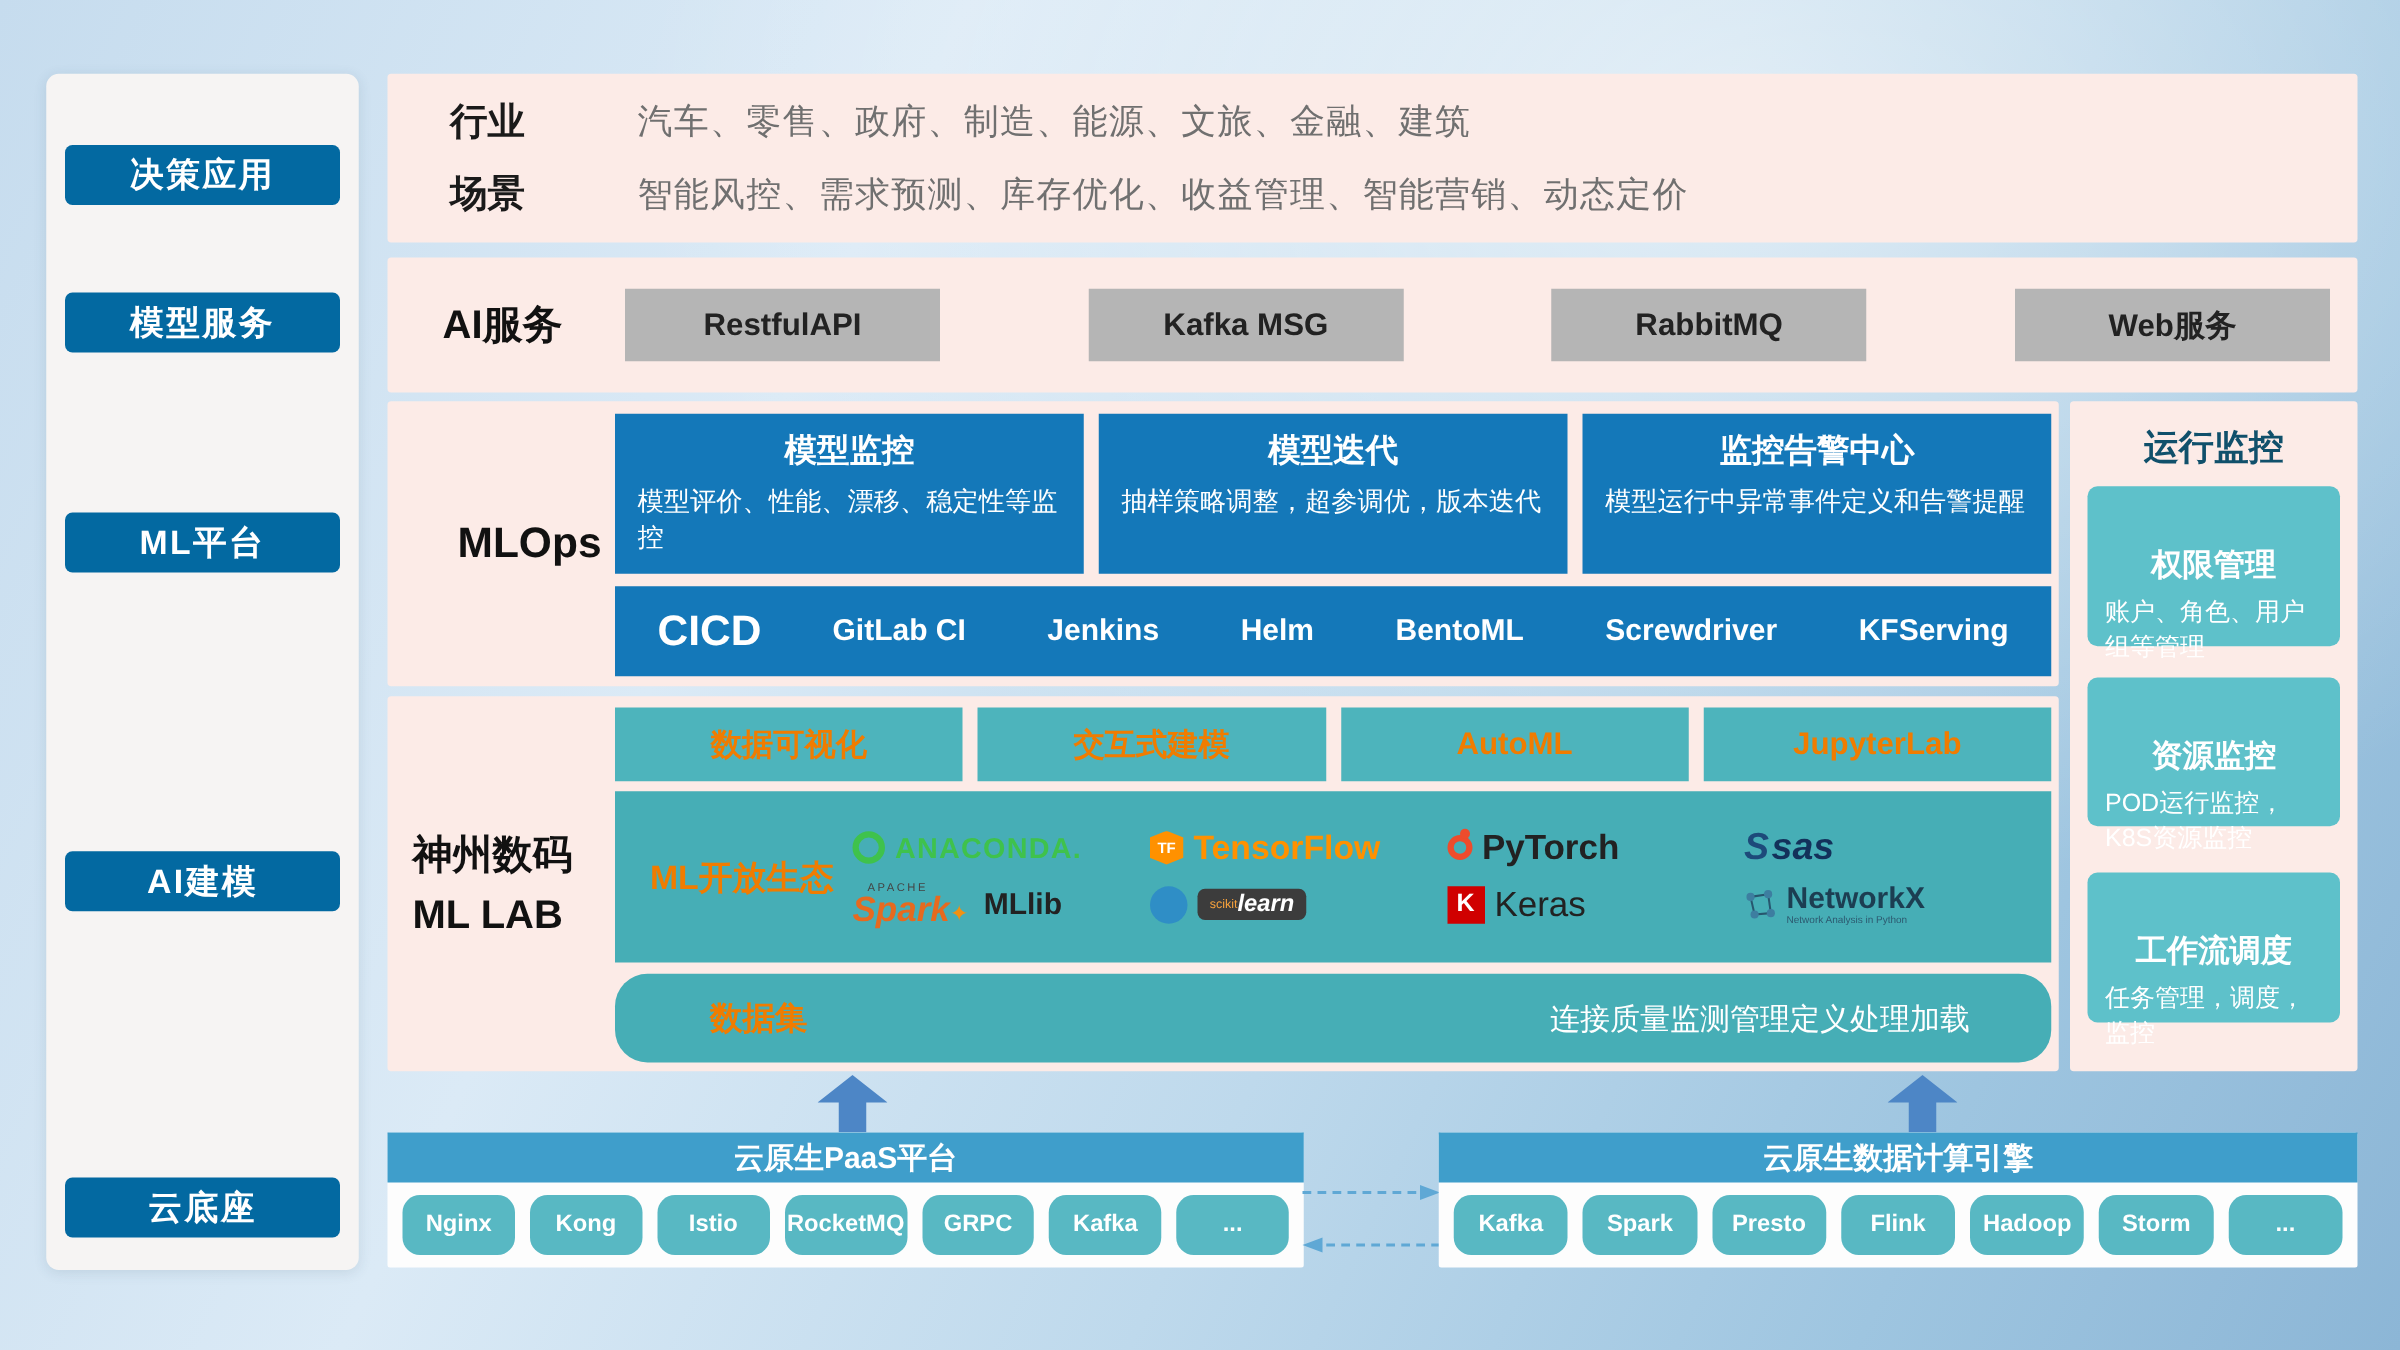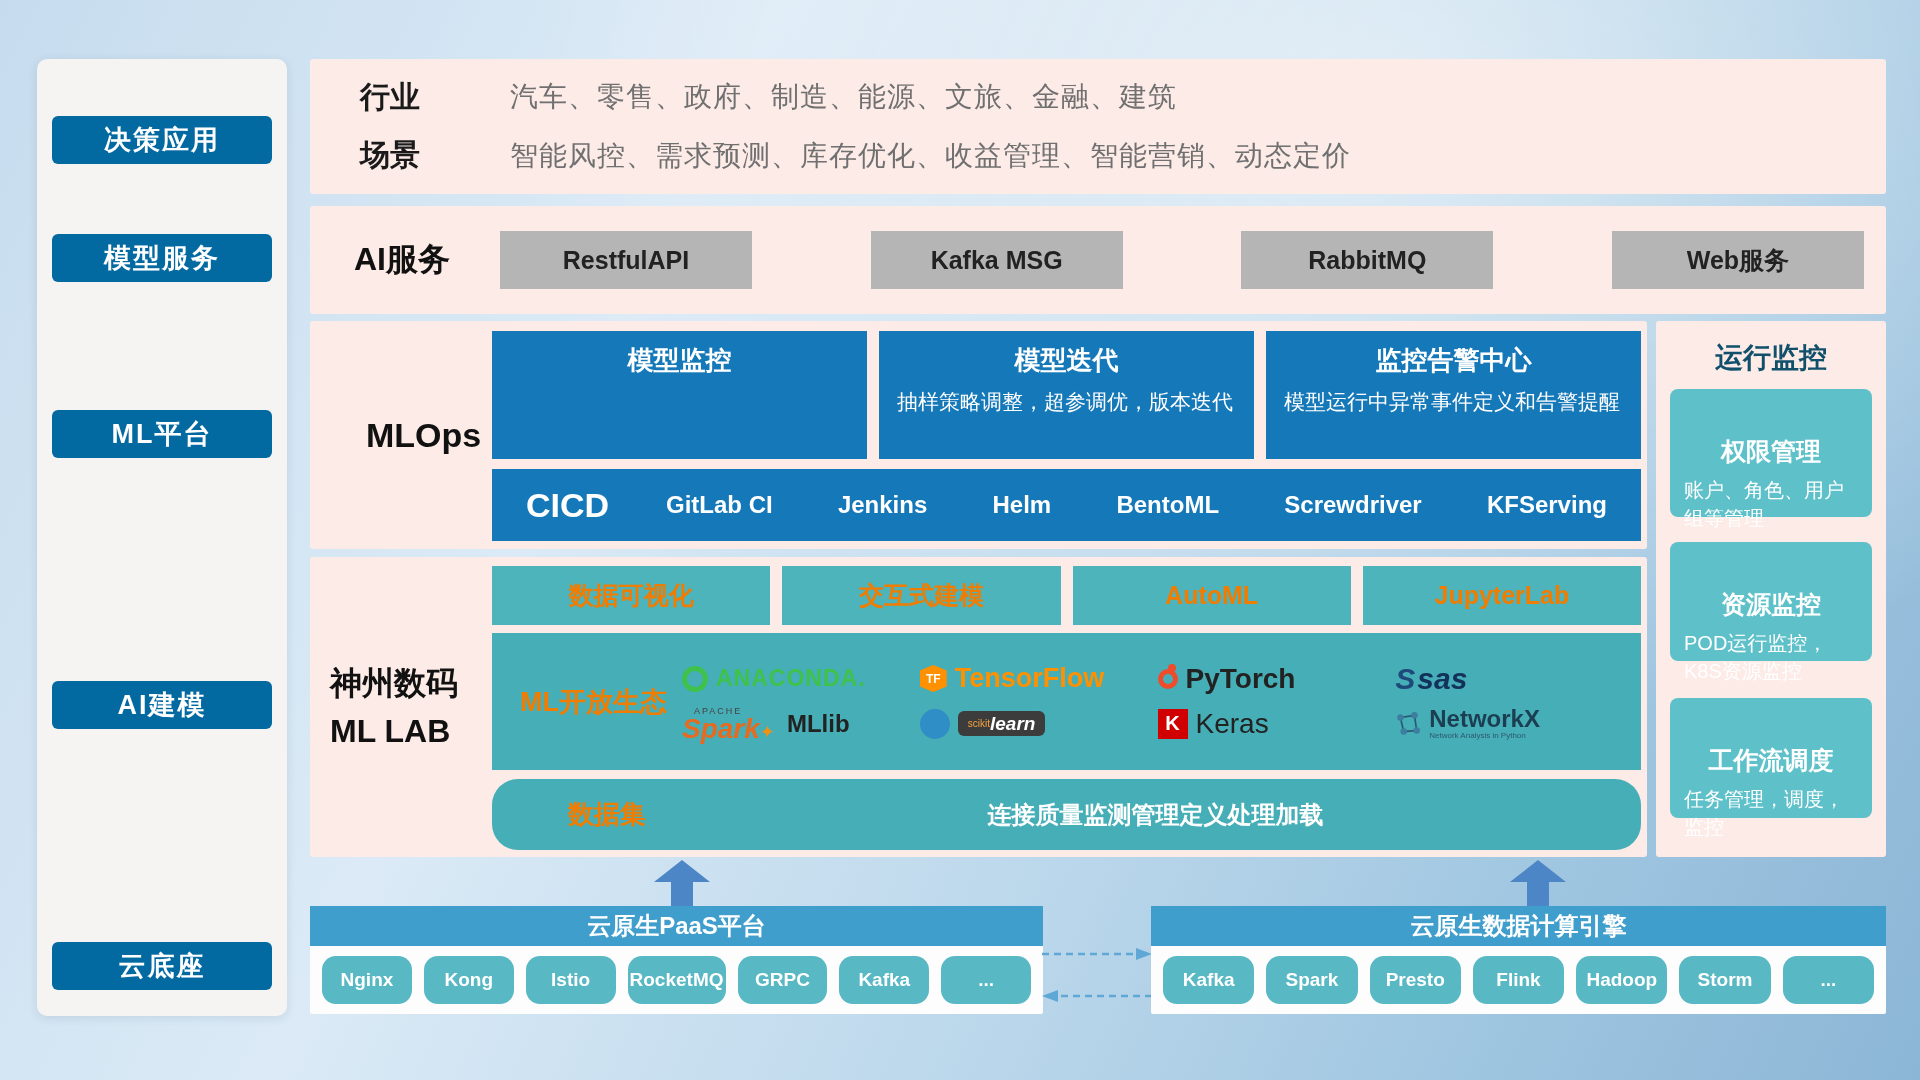--- a/index.html
+++ b/index.html
@@ -79,21 +79,21 @@
   .sk-learn{ font-size:19px; font-style:italic; font-weight:bold; color:#fff; }
   .keras-box{ width:30px; height:30px; background:#d00000; color:#fff; font-size:20px; font-weight:bold;
     display:inline-flex; align-items:center; justify-content:center; flex:0 0 auto; }
   .keras-text{ font-size:28px; color:#222; }
   .nx-block{ display:inline-flex; flex-direction:column; line-height:1.1; }
   .nx-text{ font-size:24px; font-weight:bold; color:#1c3e52; }
   .nx-sub{ font-size:8px; color:#2d5a70; }
   .dataset-row{ position:absolute; left:182px; top:222px; width:1149px; height:71px;
     background:#46aeb6; display:flex; align-items:center;border-radius:26px; }
   .ds-label{ width:230px; text-align:center; font-size:26px; font-weight:bold; color:#f07c00; }
-  .ds-items{ flex:1; display:flex; justify-content:center; padding-right:52px;font-weight:bold; }
+  .ds-items{ flex:1; display:flex; justify-content:flex-end; padding-right:65px; }
   .ds-item{ font-size:24px; color:#fff; }
   
   .monitor{ left:1656px; top:321px; width:230px; height:536px; }
   .monitor-title{ text-align:center; padding-top:18px; font-size:28px; font-weight:bold; color:#10506b; }
   .mon-card{ position:absolute; left:14px; width:202px; background:#5ec1ca; border-radius:8px;
     color:#fff; padding:12px 14px; }
   .mon-card h4{ font-size:25px; font-weight:bold; text-align:center; margin-bottom:8px;margin-top:34px; }
   .mon-card p{ font-size:20px; line-height:1.4; }
   
   .cloud-group{ position:absolute; background:#fdfdfd; border-radius:2px; }
@@ -143,20 +143,21 @@
         <div class="svc-btn">Web服务</div>
       </div>
     </div>
   </section>
 
   <section class="panel row-mlops">
     <div class="mlops-label">MLOps</div>
     <div class="mlops-cards">
       <div class="mlops-card">
         <h3>模型监控</h3>
+        <p>模型评价、性能、漂移、稳定性等监控</p>
       </div>
       <div class="mlops-card">
         <h3>模型迭代</h3>
         <p>抽样策略调整，超参调优，版本迭代</p>
       </div>
       <div class="mlops-card">
         <h3>监控告警中心</h3>
         <p>模型运行中异常事件定义和告警提醒</p>
       </div>
     </div>

